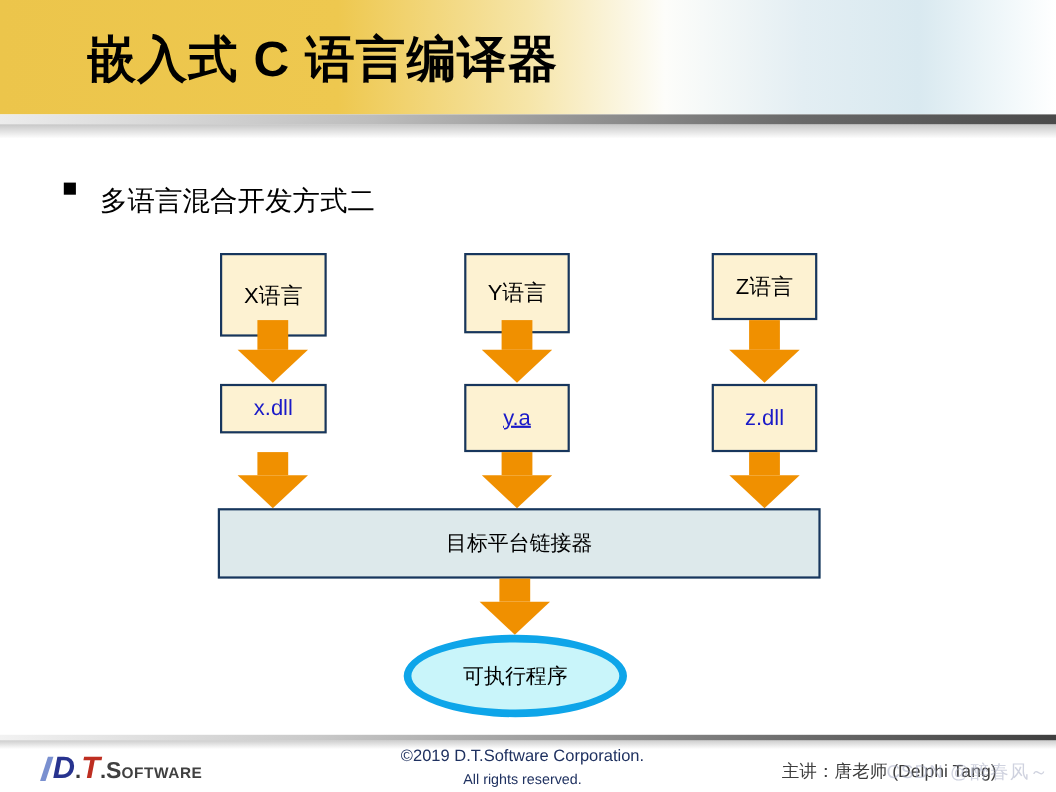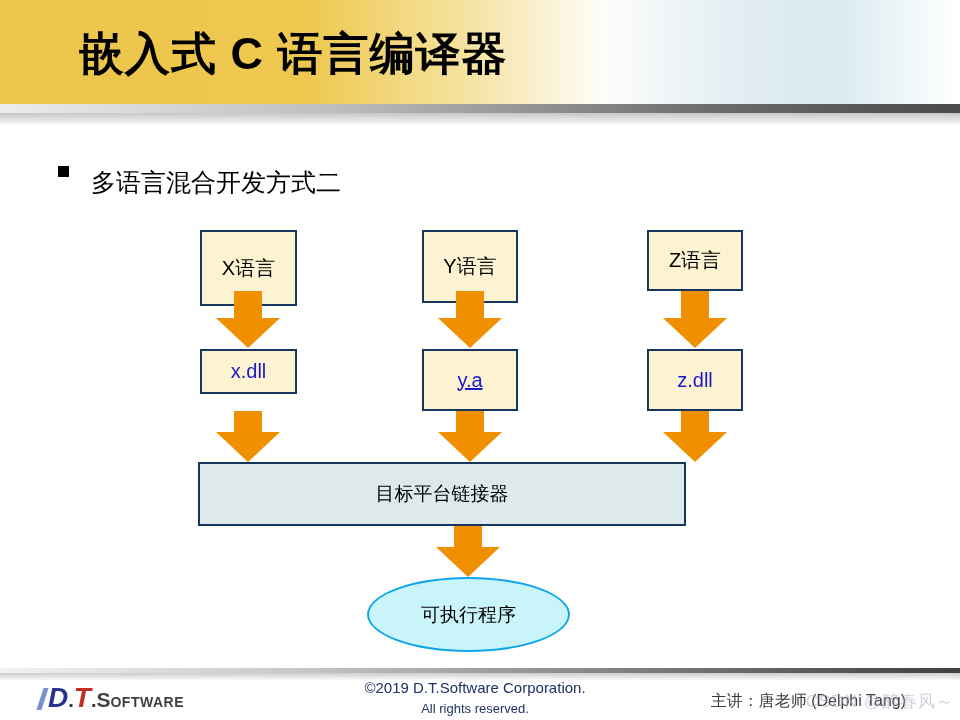--- a/index.html
+++ b/index.html
@@ -33,21 +33,21 @@
 
   
   .box {
     position:absolute; border:2px solid #17365d; background:#fdf2d2;
     display:flex; align-items:center; justify-content:center;
     font-size:20px; color:#000; white-space:nowrap;
   }
   .box.lib { color:#1a1ac8; }
   .box.linker { background:#dde9eb; font-size:19px; }
   .ellipse {
-    position:absolute; border-radius:50%; background:#c9f5fa; border:2px solid #0ea5e9;
+    position:absolute; border-radius:50%; background:#c9f5fa; border:7px solid #0ea5e9;
     display:flex; align-items:center; justify-content:center; font-size:19px; color:#000;
   }
 
   .arrow { position:absolute; width:64px; }
   .arrow .stem { position:absolute; left:18px; top:0; width:28px; background:#f09000; }
   .arrow .head {
     position:absolute; left:0; width:0; height:0;
     border-left:32px solid transparent; border-right:32px solid transparent;
     border-top:30px solid #f09000;
   }
@@ -123,21 +123,21 @@
   </div>
   <div class="arrow" style="left:438px; top:411px; height:51px;">
     <div class="stem" style="height:21px;"></div>
       <div class="head" style="top:21px;"></div>
   </div>
   <div class="arrow" style="left:663px; top:411px; height:51px;">
     <div class="stem" style="height:21px;"></div>
       <div class="head" style="top:21px;"></div>
   </div>
 
-  <div class="box linker" style="left:198px; top:462px; width:488px; height:64px;">目标平台链接器</div>
+  <div class="box linker" style="left:198px; top:462px; width:548px; height:64px;">目标平台链接器</div>
 
   <div class="arrow" style="left:436px; top:526px; height:51px;">
     <div class="stem" style="height:21px;"></div>
       <div class="head" style="top:21px;"></div>
   </div>
 
   <div class="ellipse" style="left:367px; top:577px; width:203px; height:75px;">可执行程序</div>
 
   <div class="footer-sep"></div>
   <div class="footer-sep-fade"></div>

